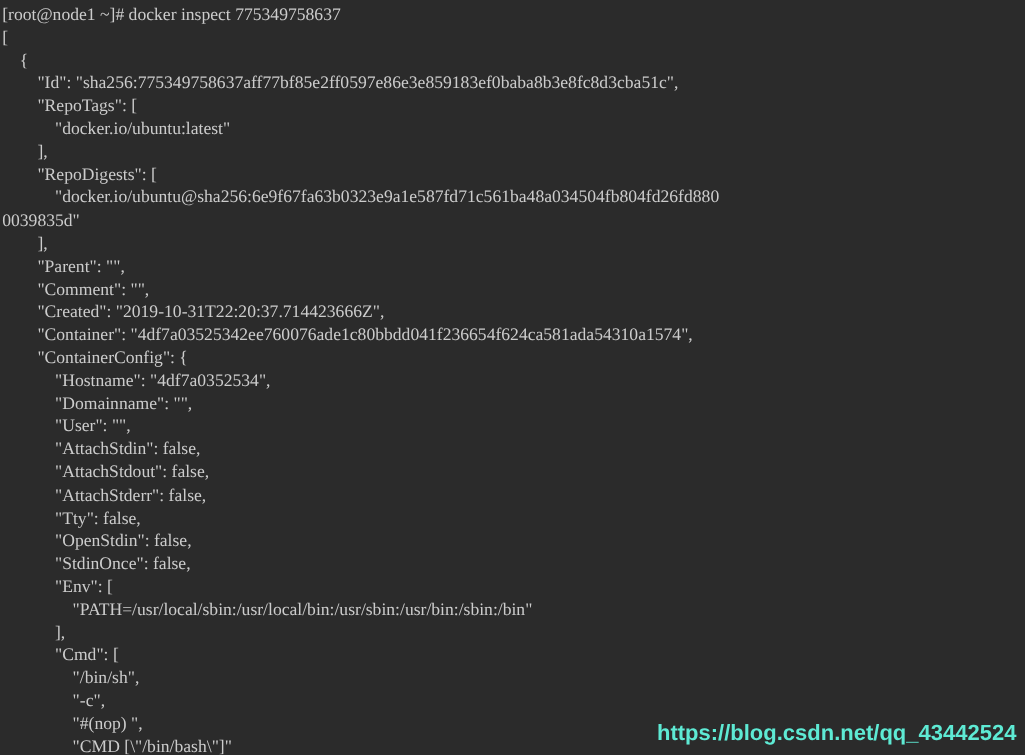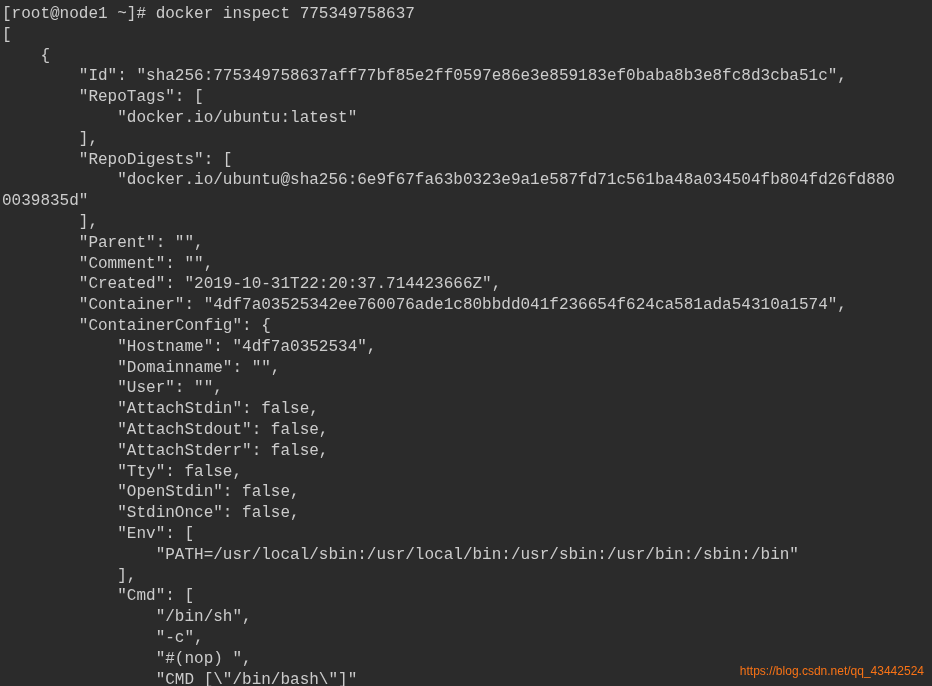--- a/index.html
+++ b/index.html
@@ -14,28 +14,30 @@
       font-size: 16px;
       line-height: 1.3;
       width: 932px;
       height: 686px;
       overflow: hidden;
       position: relative;
       padding: 4px 2px;
     }
     .terminal-line {
       white-space: pre;
+      font-family: Liberation Serif, serif;
     }
     .watermark {
       position: absolute;
       bottom: 6px;
       right: 8px;
-      color: #f97316;
-      font-size: 12px;
+      color: #5eead4;
+      font-size: 20px;
       font-family: Arial, sans-serif;
+      font-weight: bold;
     }
   </style>
 </head>
 <body>
 
 <div>
   <div class="terminal-line">[root@node1 ~]# docker inspect 775349758637</div>
   <div class="terminal-line">[</div>
   <div class="terminal-line">    {</div>
   <div class="terminal-line">        "Id": "sha256:775349758637aff77bf85e2ff0597e86e3e859183ef0baba8b3e8fc8d3cba51c",</div>

